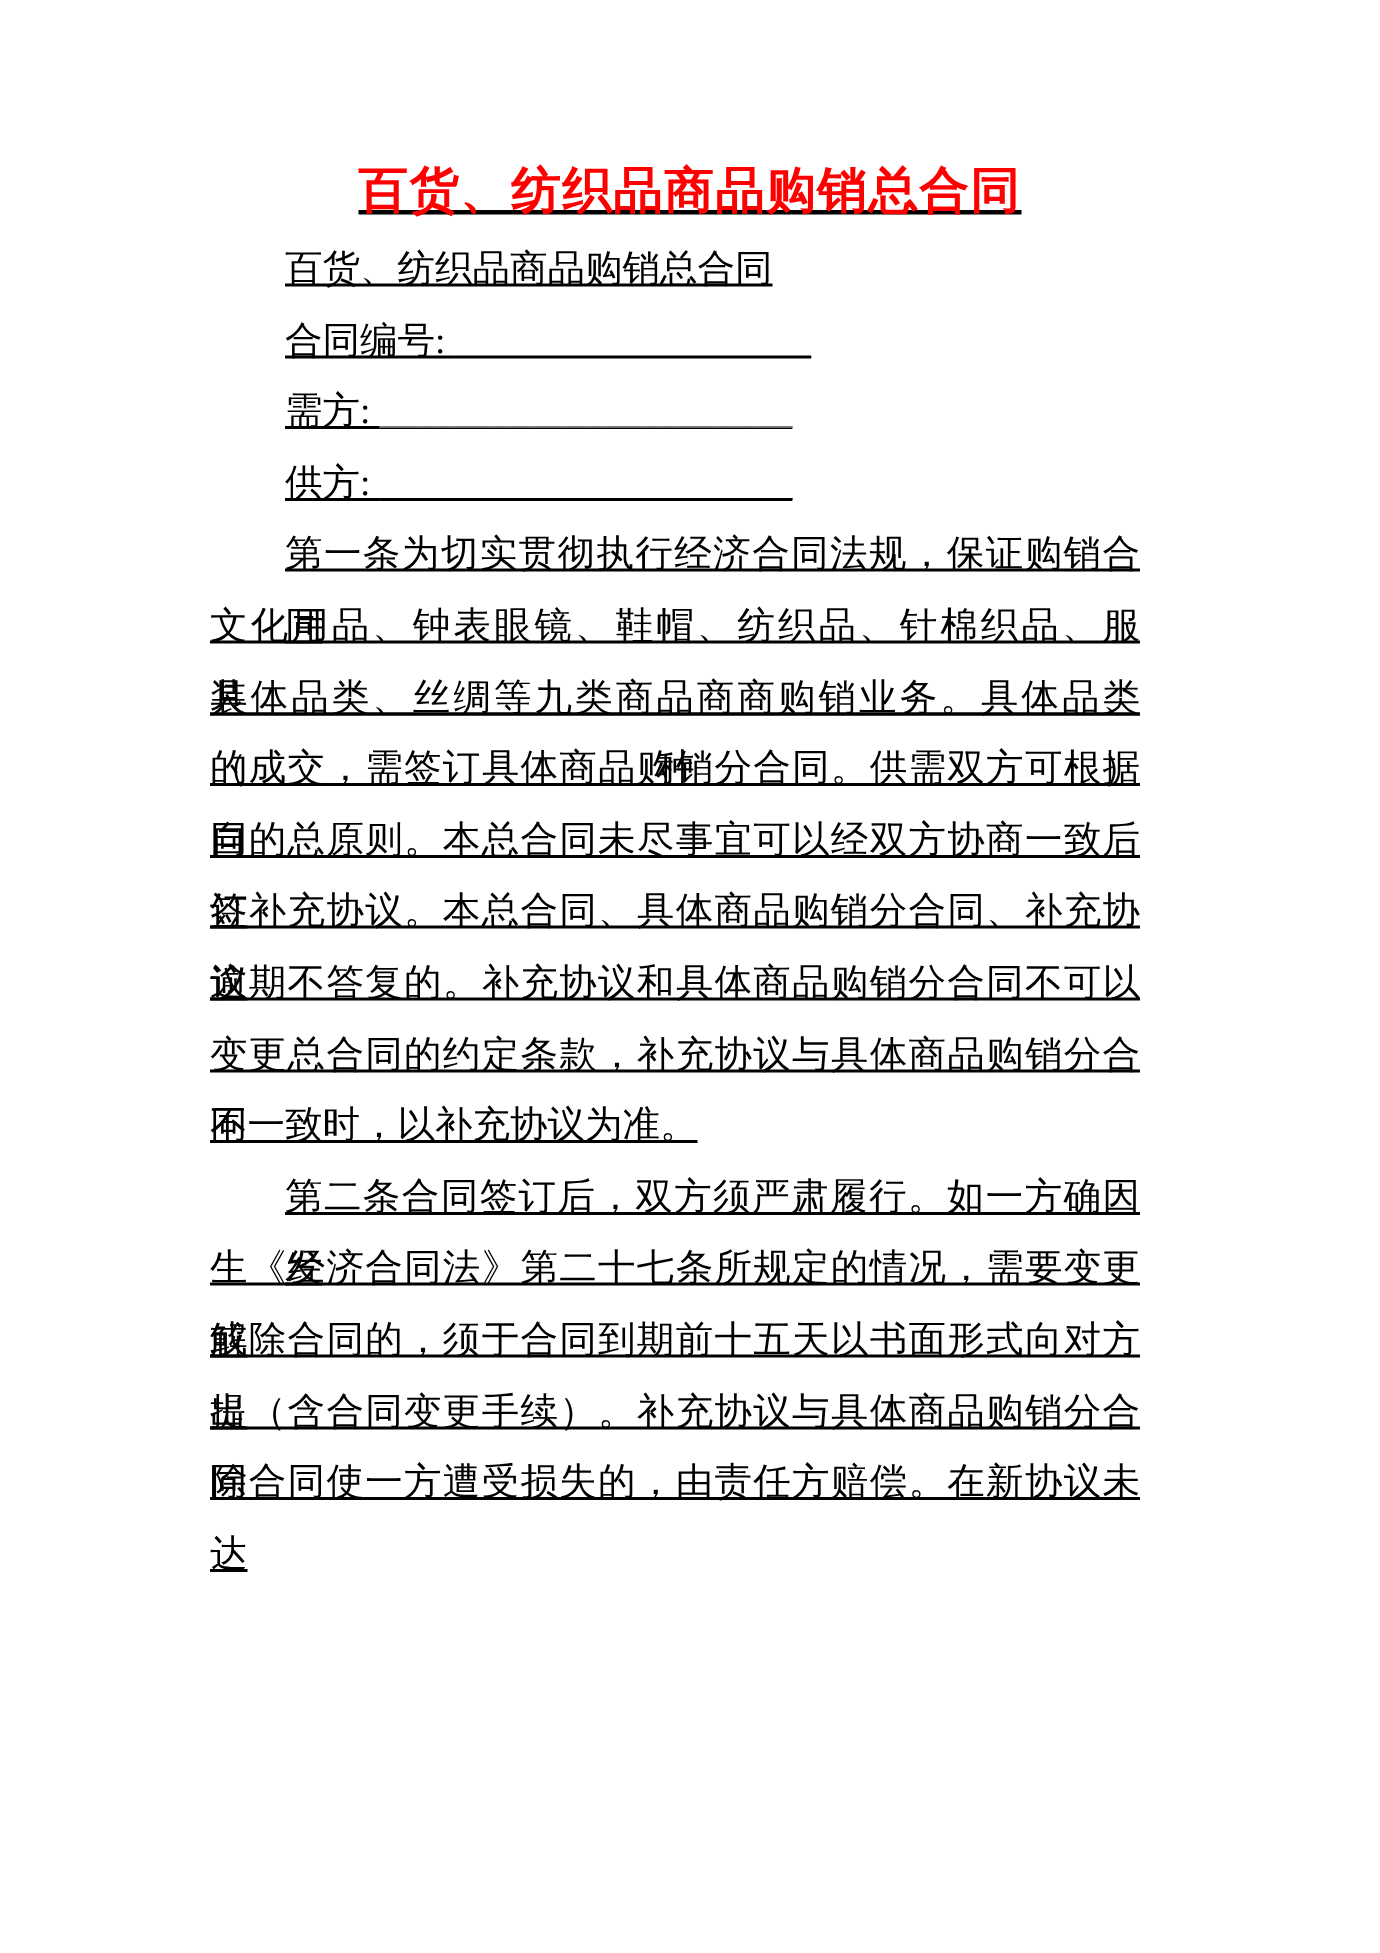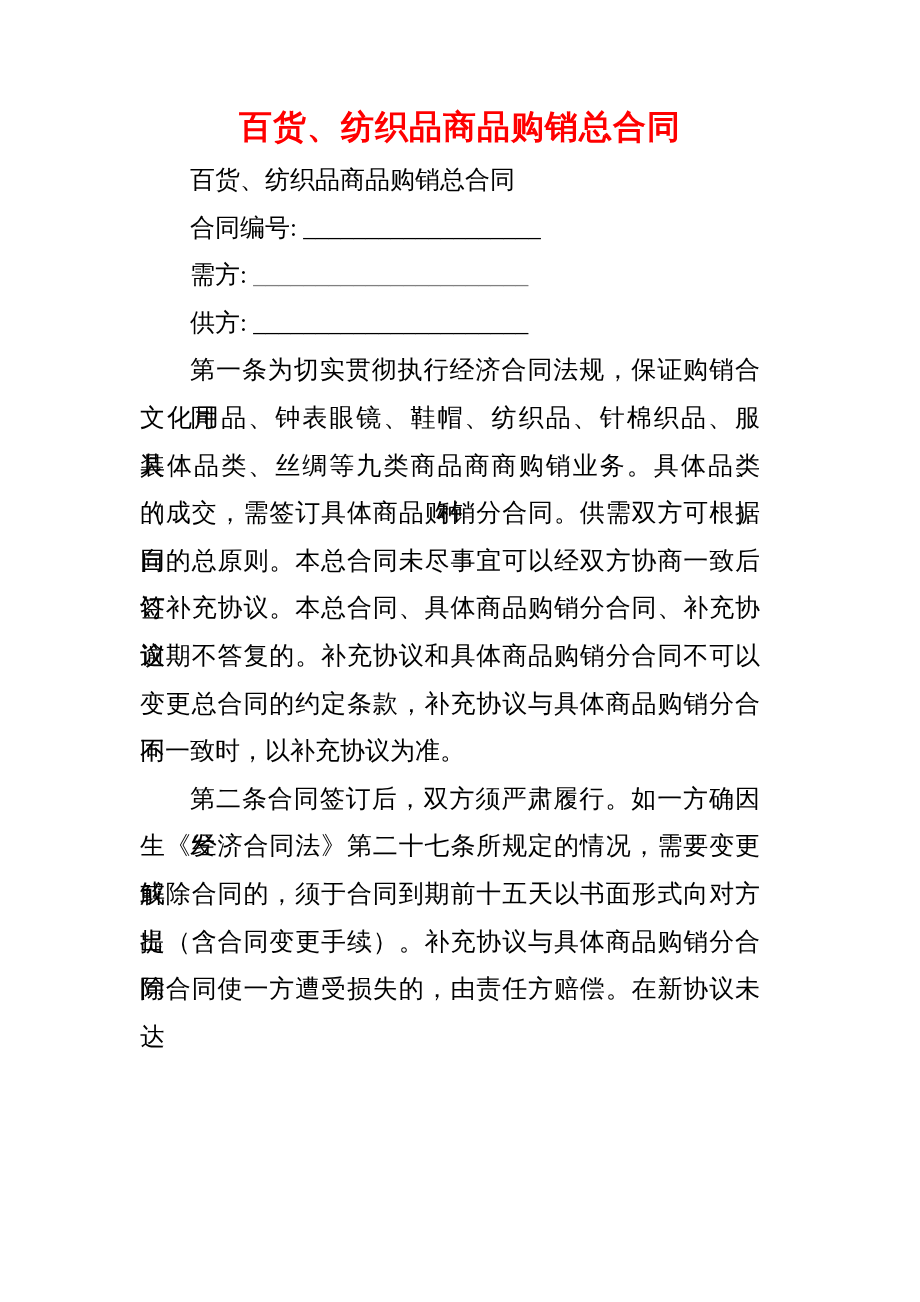--- a/index.html
+++ b/index.html
@@ -6,20 +6,21 @@
     margin: 0;
     padding: 0;
     background: #ffffff;
   }
   .page {
     position: relative;
     width: 920px;
     height: 1302px;
     background: #ffffff;
     overflow: hidden;
+    text-decoration: underline;
   }
   .doc-title {
     margin: 0;
     padding-top: 108px;
     text-align: center;
     font-family: "Liberation Sans", sans-serif;
     font-weight: bold;
     font-size: 33px;
     line-height: 37px;
     color: #ff0000;

